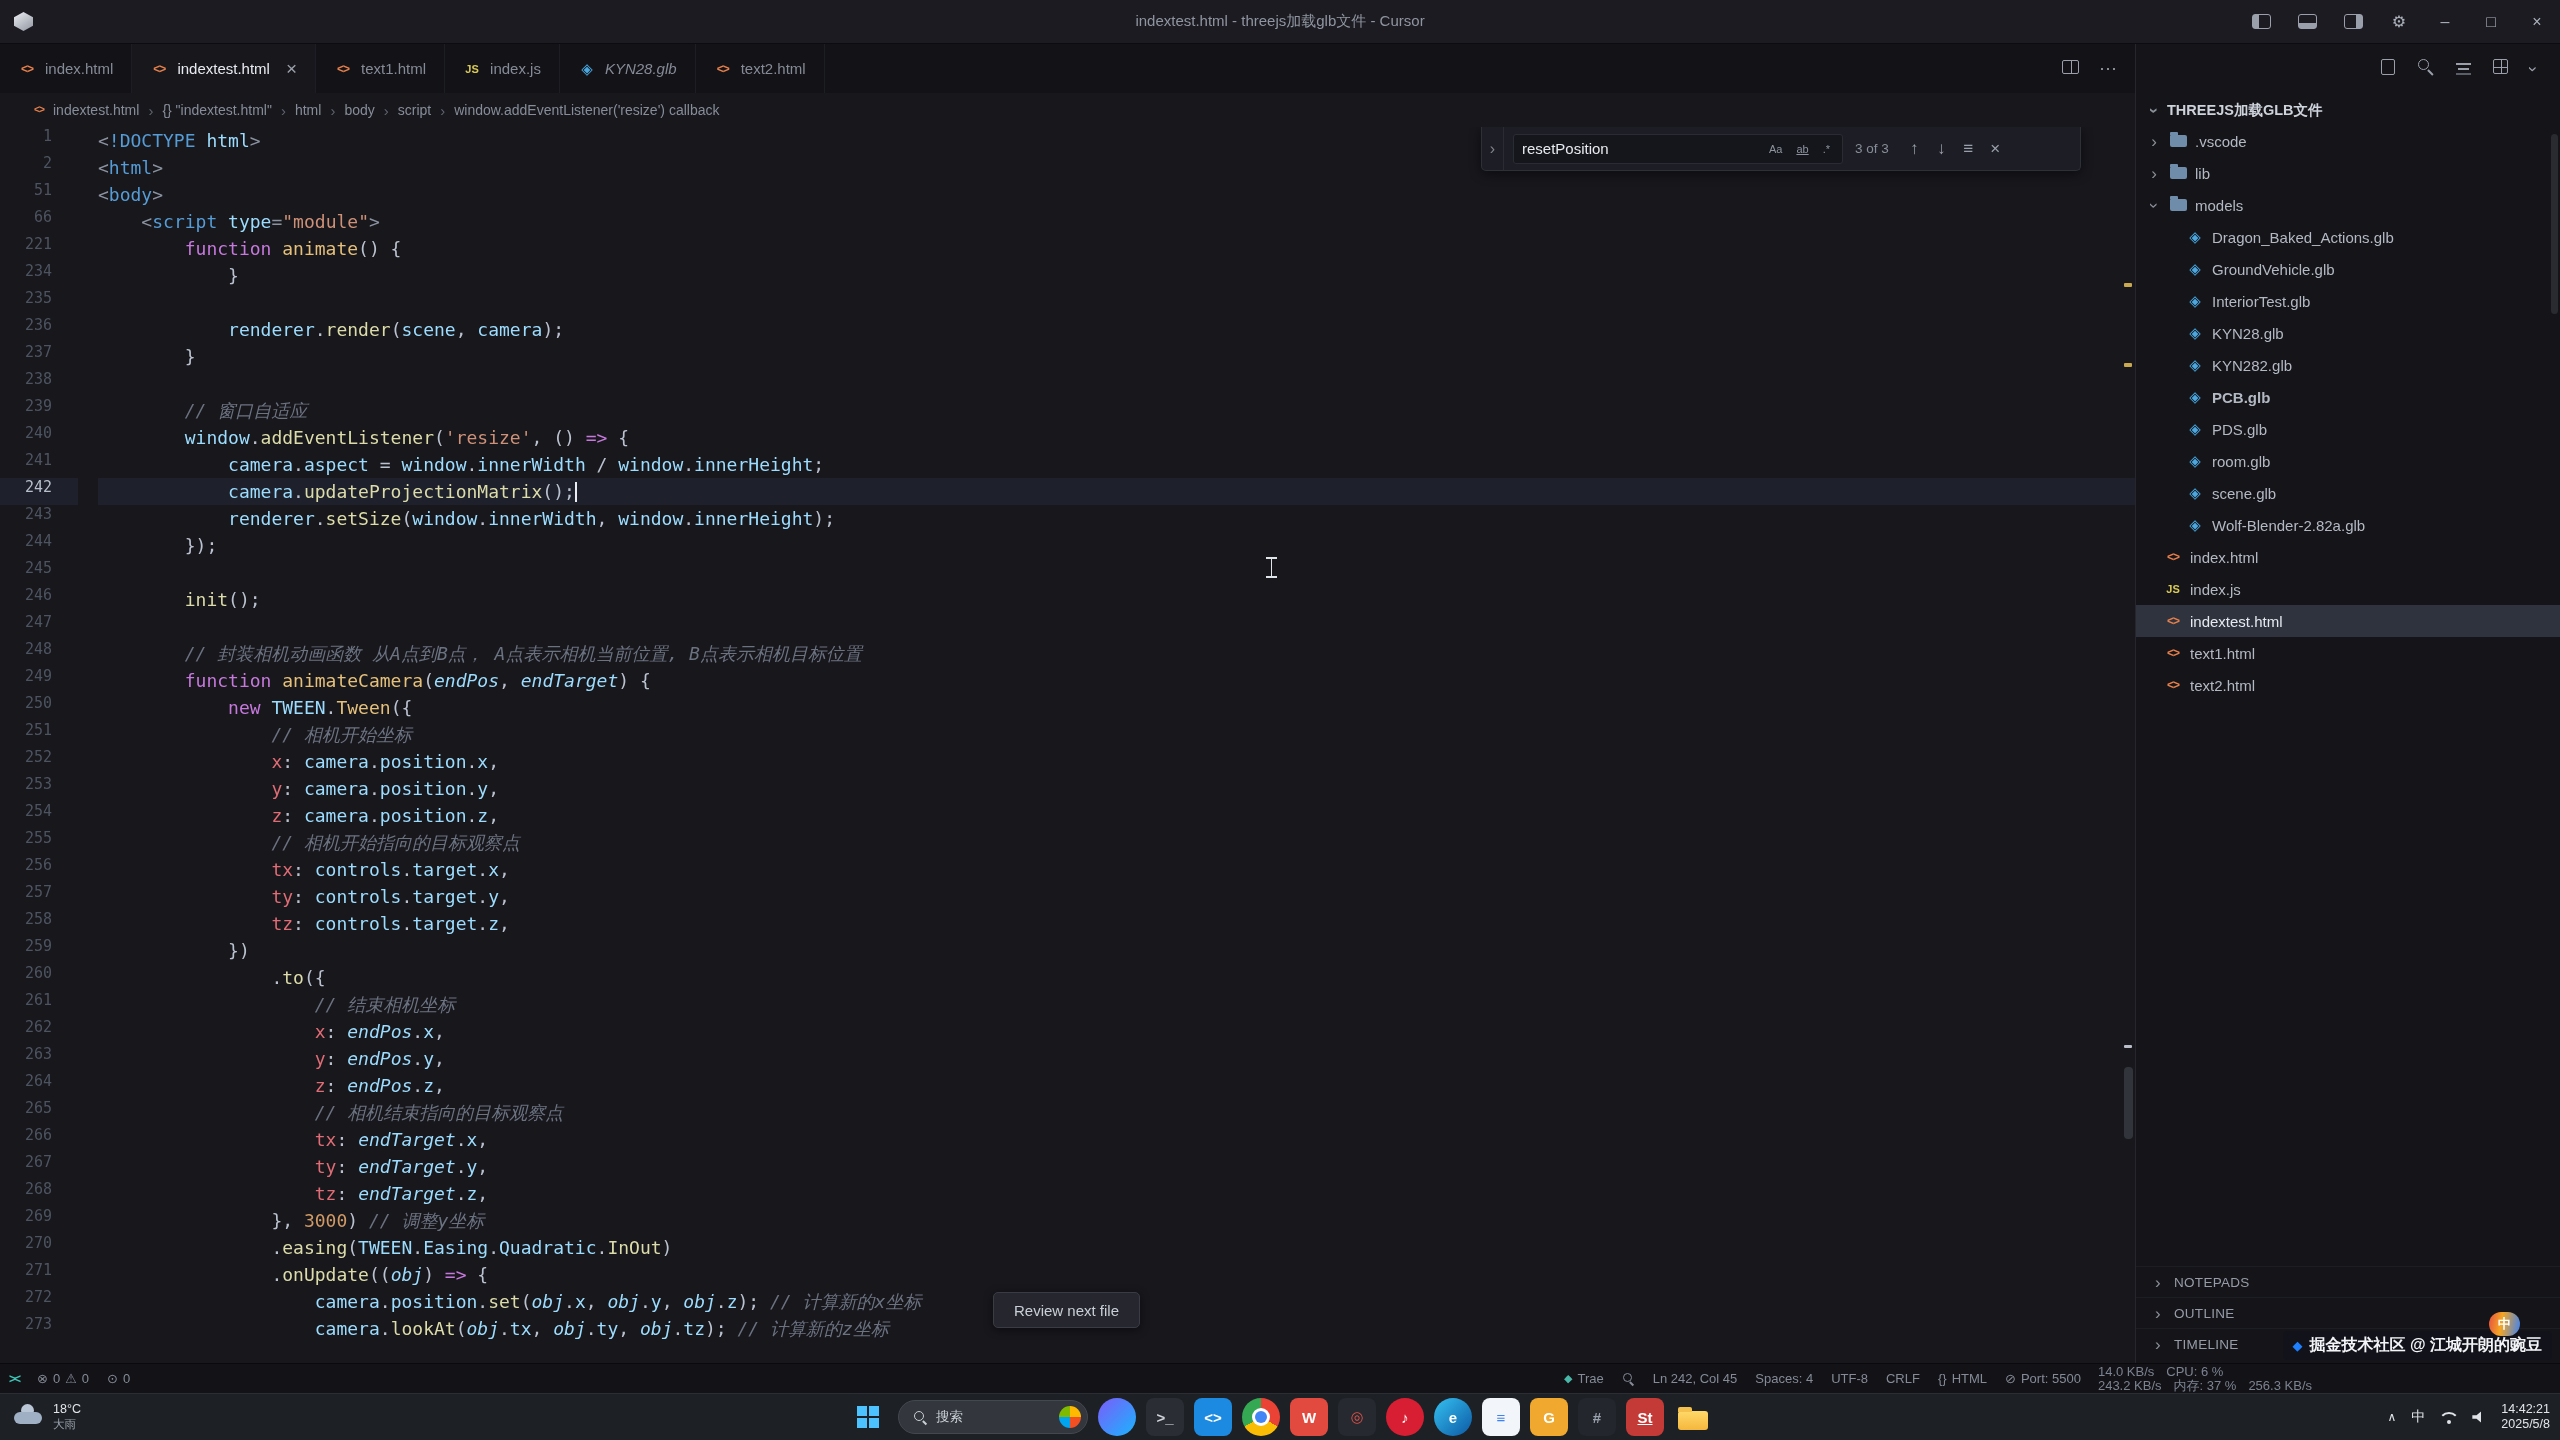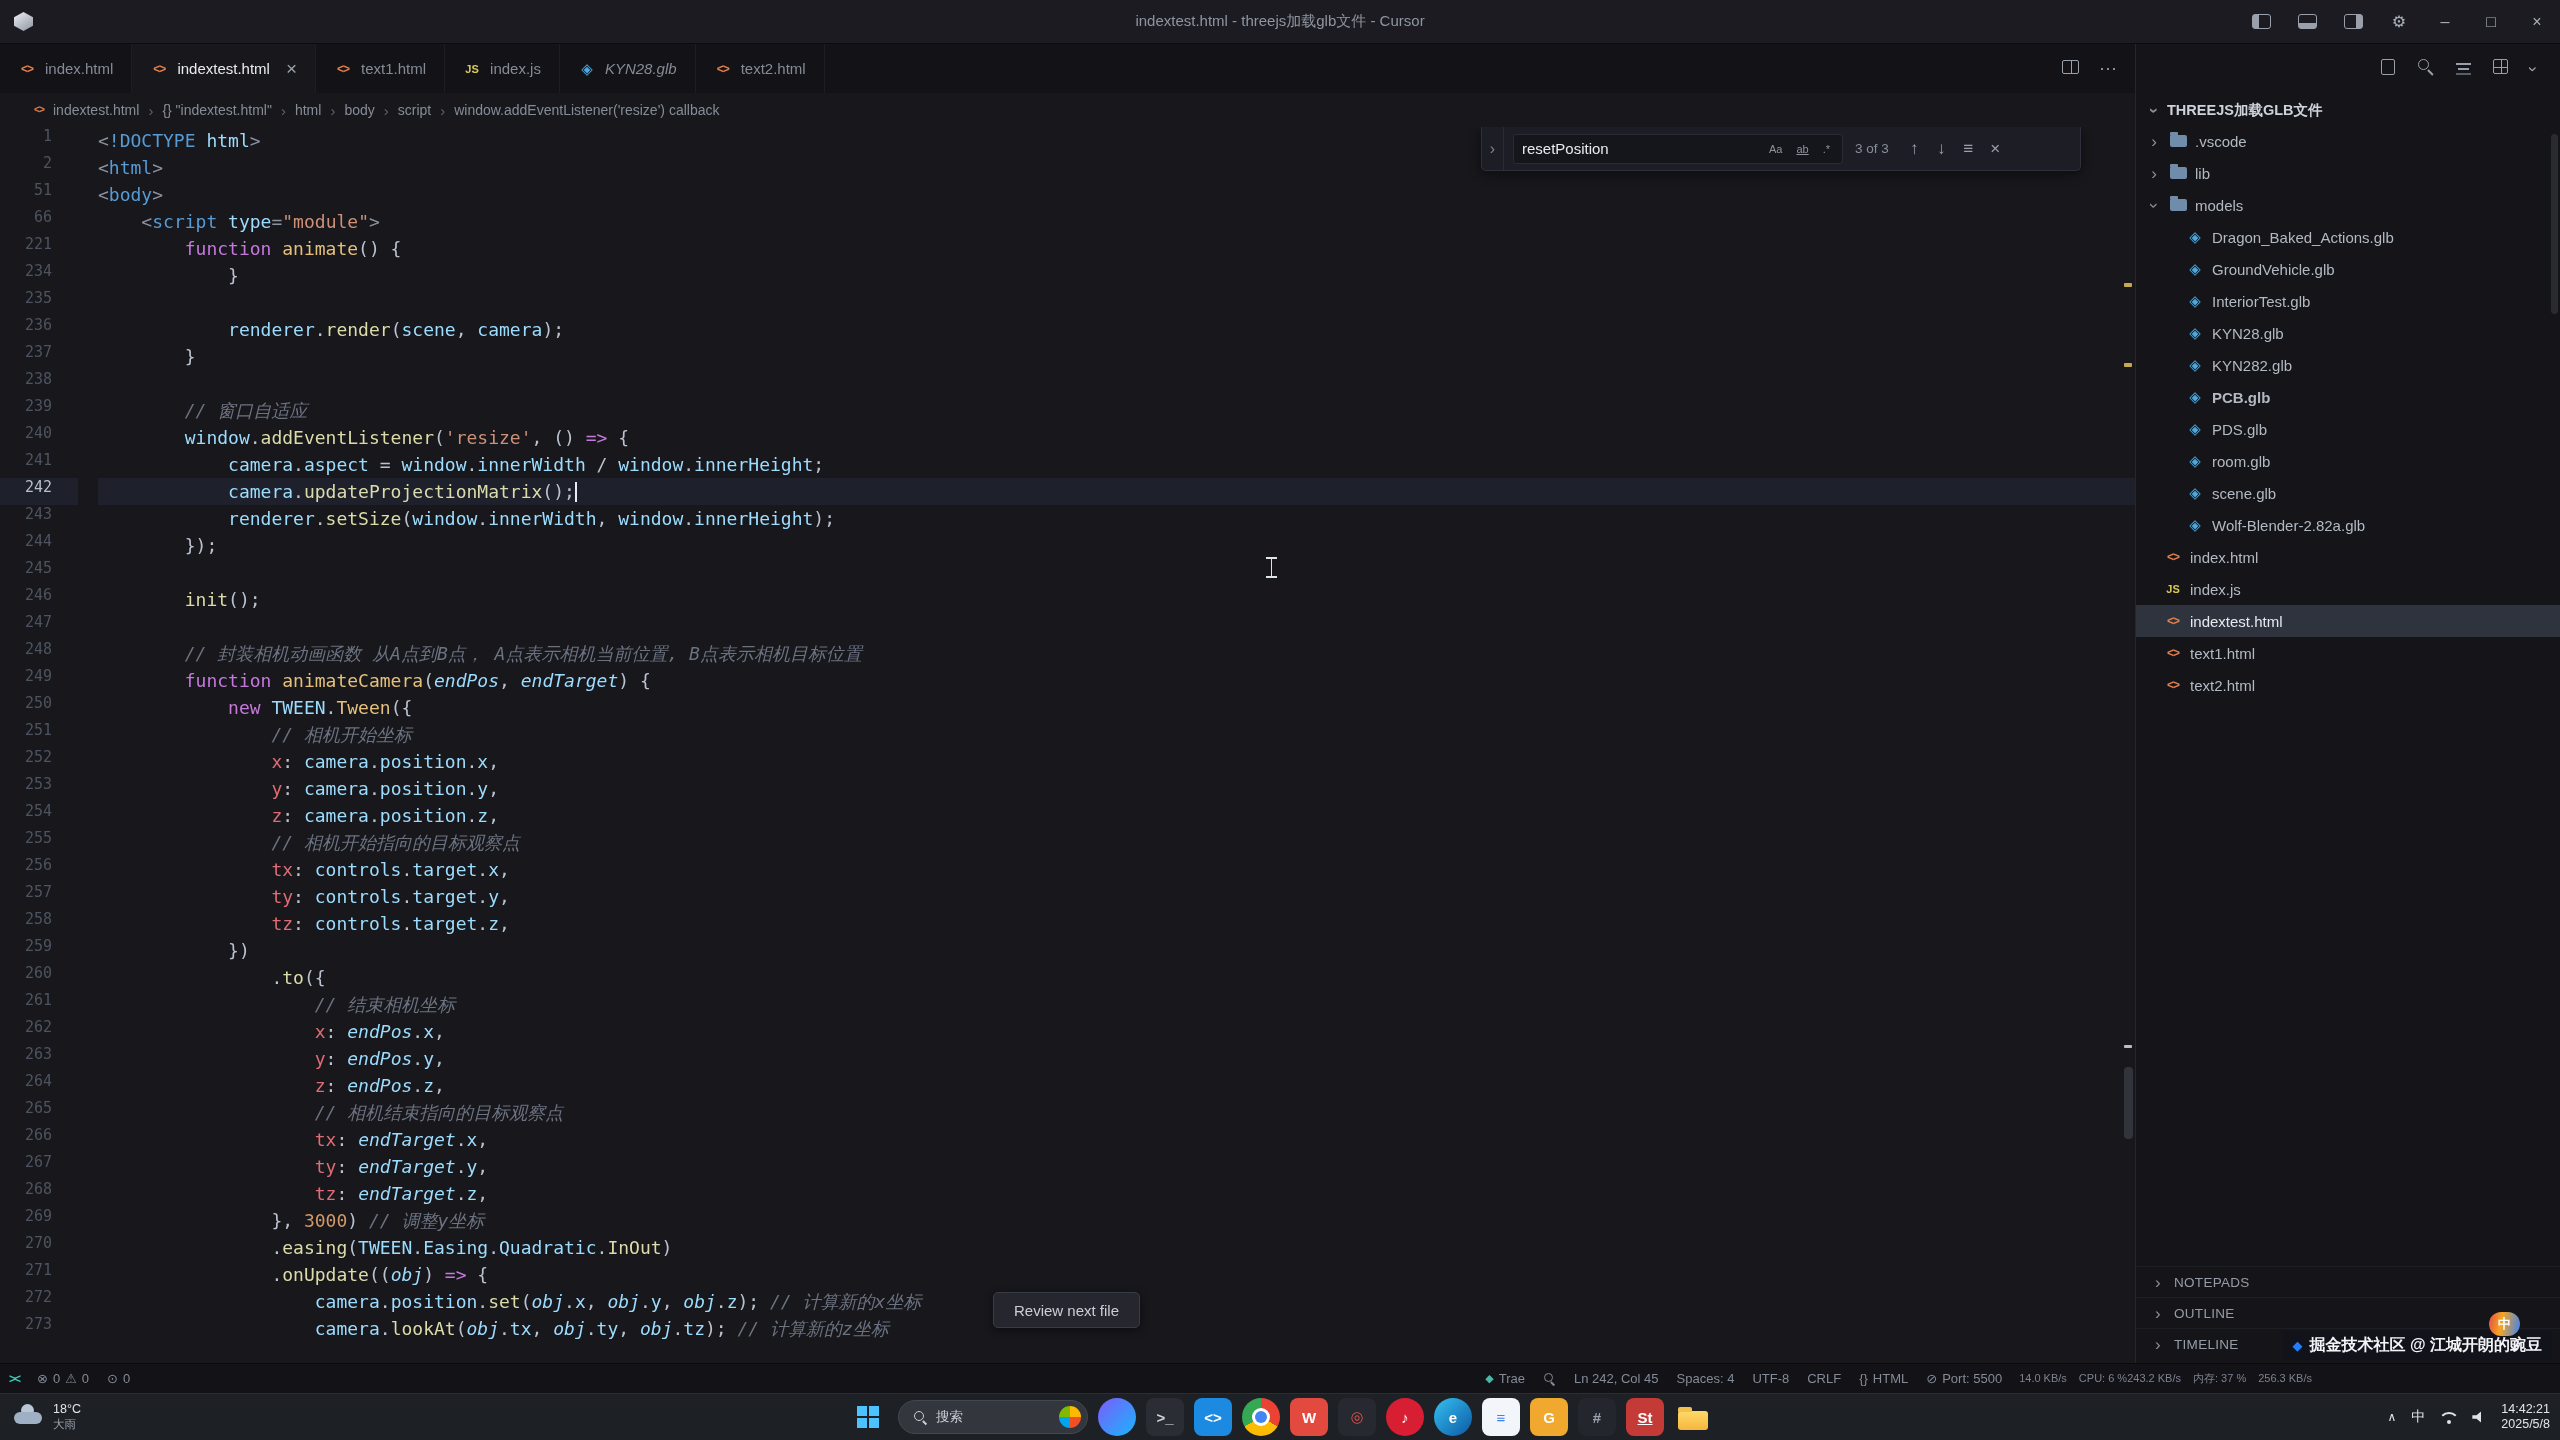--- a/index.html
+++ b/index.html
@@ -117,21 +117,21 @@
 .statusbar{height:30px;background:#121217;border-top:1px solid #0a0a0e;display:flex;align-items:center;font-size:13px;color:#848b97;position:relative;flex:none}
 .sb-left{display:flex;align-items:center;height:100%}
 .sb-right{margin-left:auto;display:flex;align-items:center;height:100%;padding-right:240px}
 .sb-item{display:flex;align-items:center;gap:5px;padding:0 9px;height:100%;white-space:nowrap}
 .remote-glyph{color:#3fc6b7;font-weight:bold;font-size:12px;letter-spacing:-2px}
 .sb-ic{font-size:13px}
 .mini-mag{width:13px;height:13px;position:relative;display:inline-block}
 .mini-mag::before{content:"";position:absolute;left:1px;top:1px;width:7px;height:7px;border:1.5px solid #848b97;border-radius:50%}
 .mini-mag::after{content:"";position:absolute;left:8.5px;top:8.5px;width:5px;height:1.5px;background:#848b97;transform:rotate(45deg);transform-origin:left center}
 .trae-ic{color:#49b8a8;font-size:11px}
-.sb-stats{display:flex;flex-direction:row;justify-content:space-between;font-size:11px;line-height:13.5px;color:#7c8390;padding:0 8px;white-space:nowrap}
+.sb-stats{display:flex;flex-direction:column;justify-content:space-between;font-size:13px;line-height:13.5px;color:#7c8390;padding:0 8px;white-space:nowrap}
 .srow{display:flex;gap:12px}
 .watermark{position:absolute;right:8px;bottom:33px;z-index:50;display:flex;align-items:center;gap:7px;background:rgba(18,20,26,.92);
   padding:4px 10px;border-radius:4px;color:#f2f4f8;font-size:16px;font-weight:bold;white-space:nowrap}
 .wm-logo{color:#1e80ff;font-size:13px}
 .ime-badge{position:fixed;right:40px;bottom:104px;z-index:50;display:flex;align-items:center;gap:5px;height:24px;padding:0 9px;
   border-radius:12px;background:linear-gradient(100deg,#e54d42,#f5a623 40%,#3b82f6);color:#fff;font-size:13px;font-weight:bold}
 
 
 .taskbar{height:47px;background:#1d2025;border-top:1px solid #2a2d33;display:flex;align-items:center;position:relative;flex:none}
 .tb-weather{position:absolute;left:0;top:0;bottom:0;display:flex;align-items:center;gap:9px;padding:0 14px}

